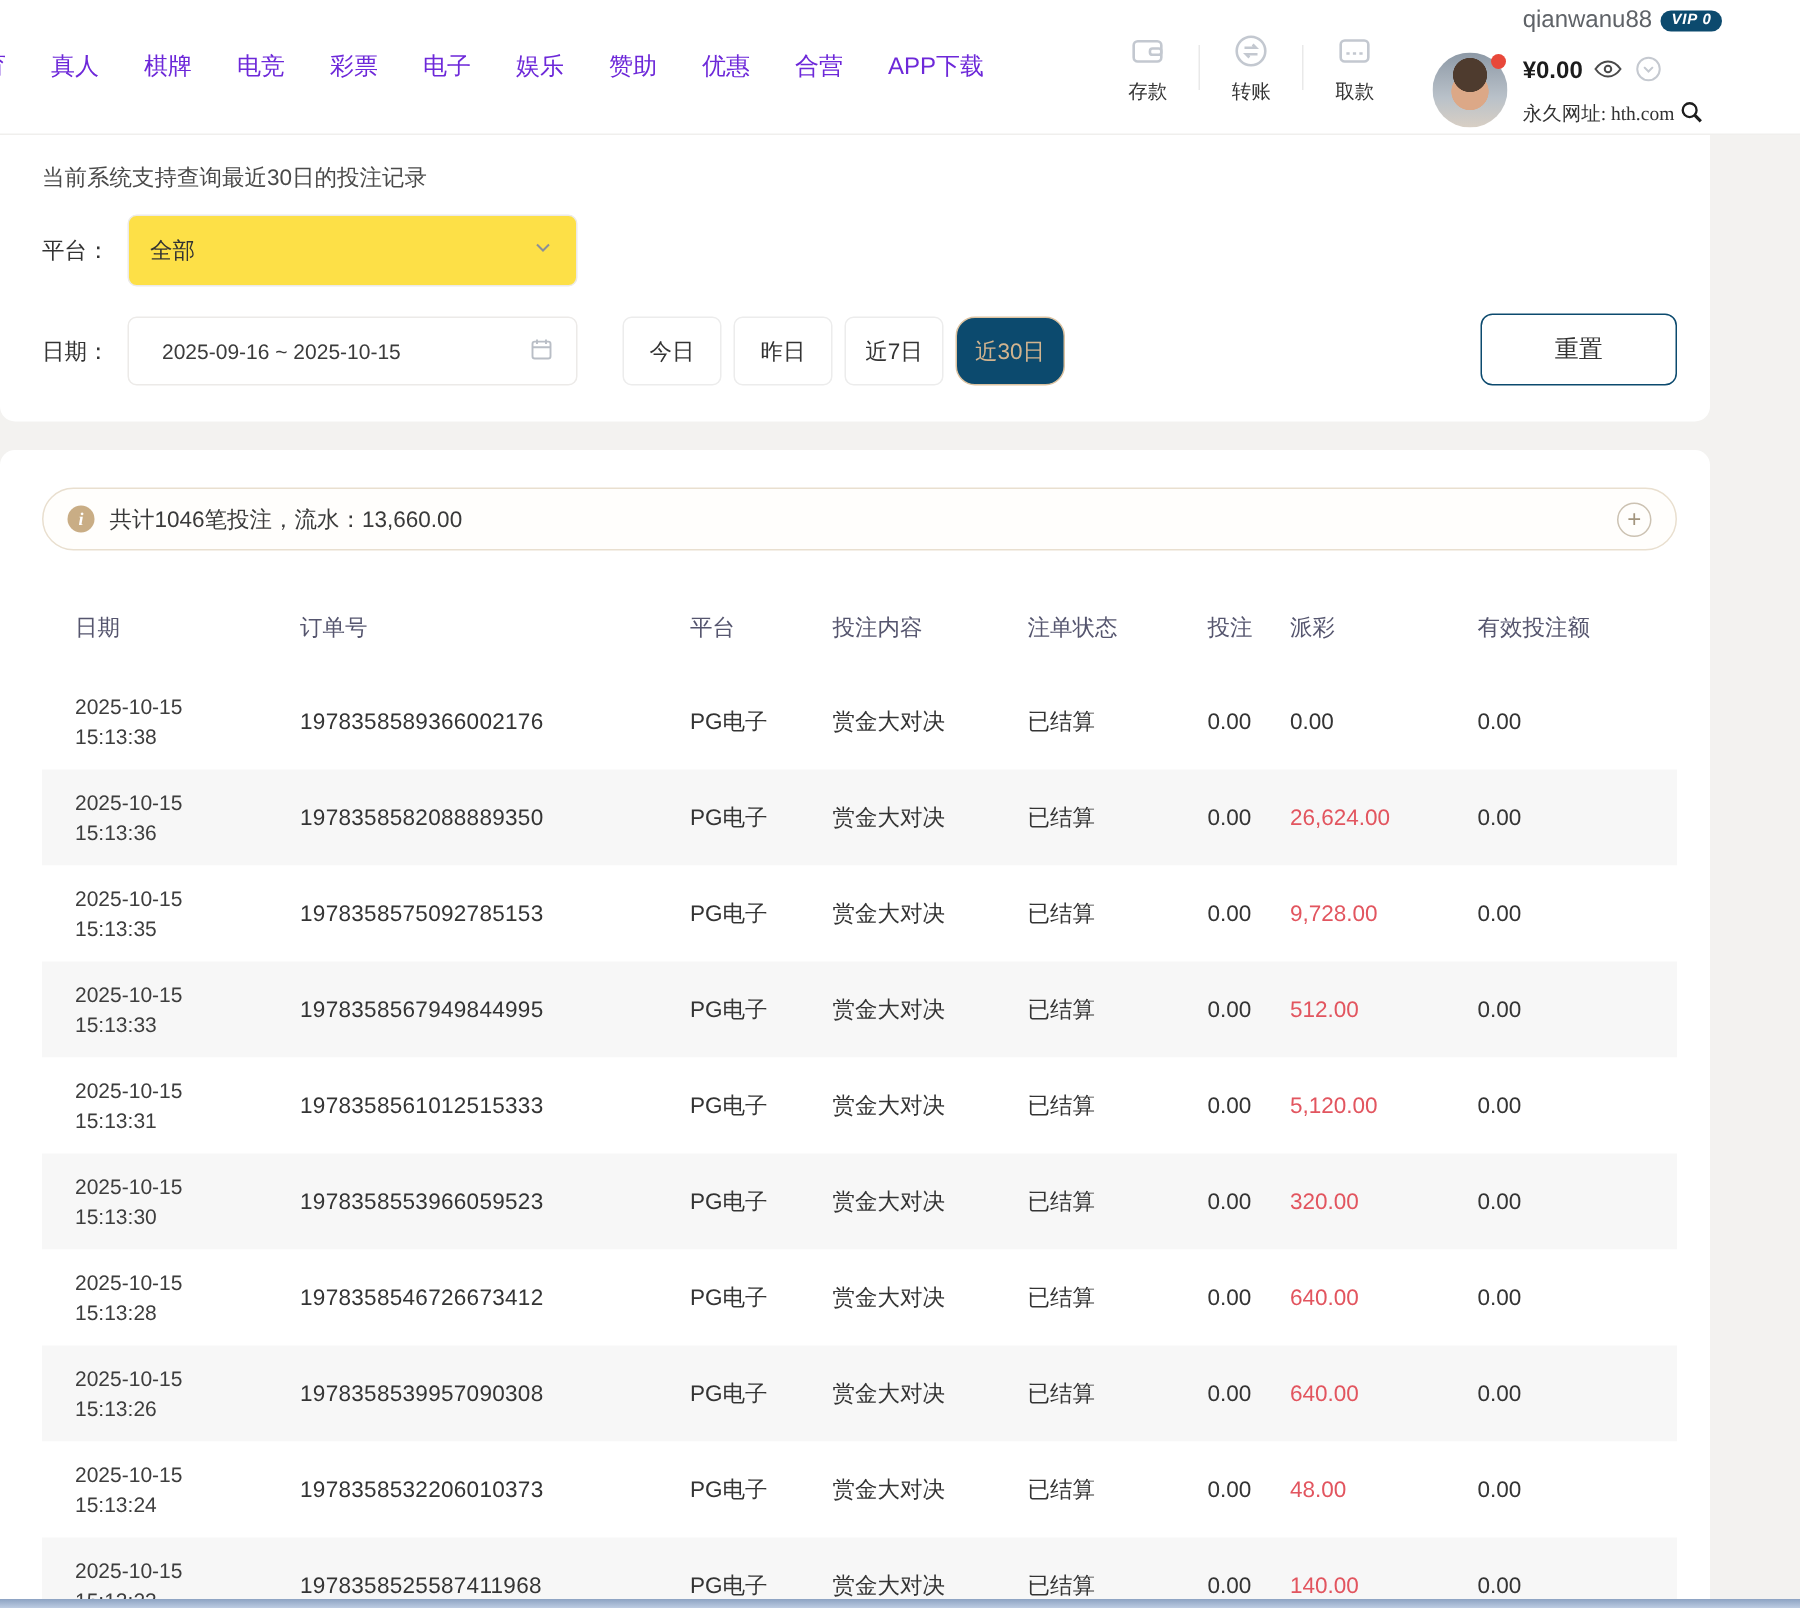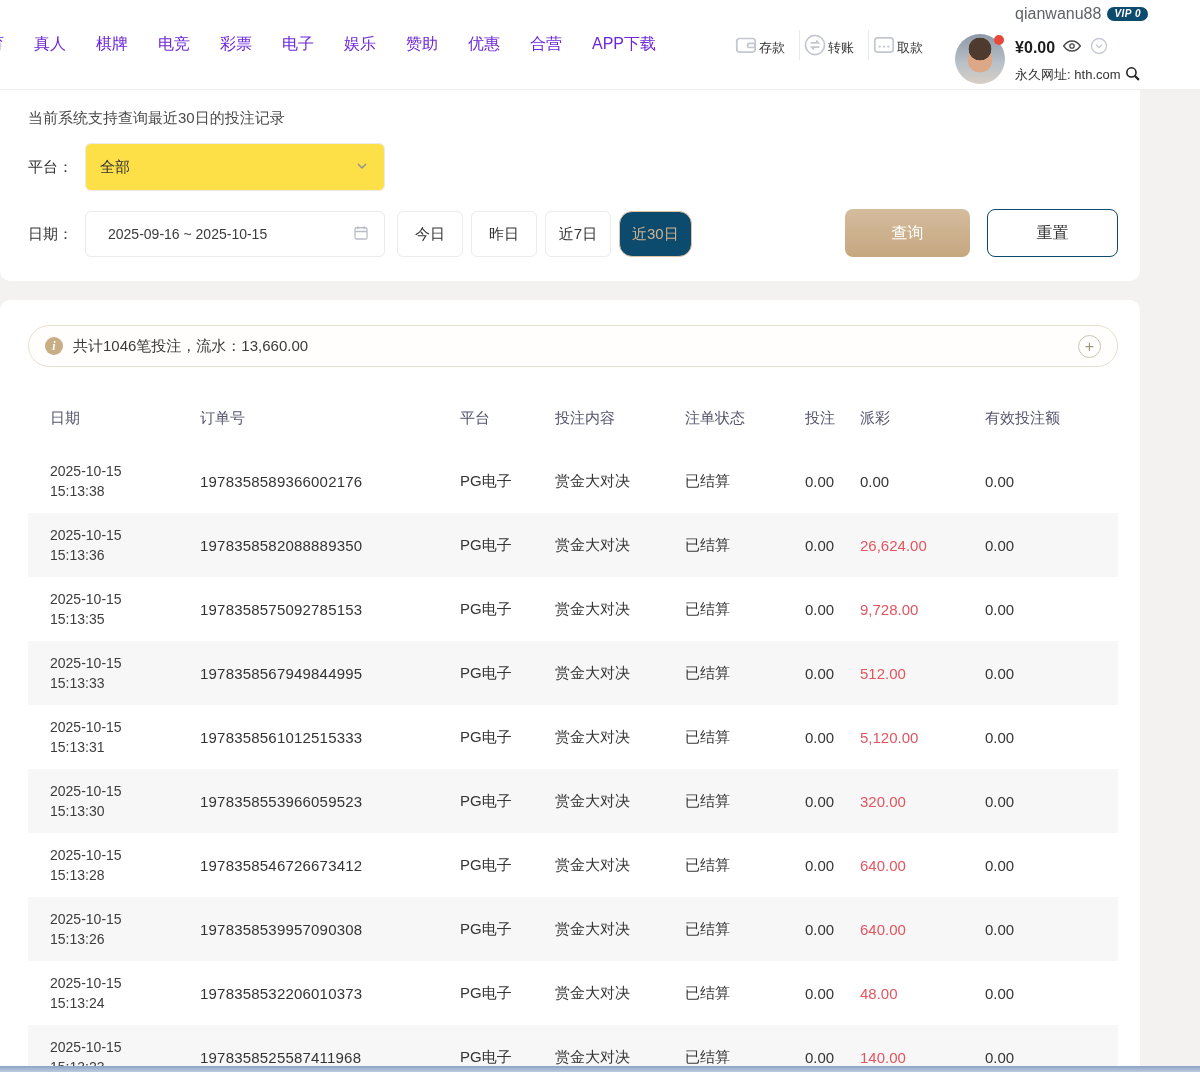--- a/index.html
+++ b/index.html
@@ -13,21 +13,21 @@
   
   .header {
     position:absolute; top:0; left:0; width:1200px; height:90px;
     background:#fff;
     display:flex; align-items:center;
     border-bottom:1px solid #f0efed;
   }
   .nav { display:flex; align-items:center; gap:30px; margin-left:-12px; white-space:nowrap; }
   .nav-item { font-size:16px; color:#6d28d9; cursor:pointer; }
   .header-right { position:absolute; right:52px; top:0; height:90px; display:flex; align-items:center; }
-  .action { display:flex; flex-direction:row; align-items:center; width:64px; cursor:pointer; }
+  .action { display:flex; flex-direction:column; align-items:center; width:64px; cursor:pointer; }
   .action svg { display:block; }
   .action-label { font-size:13px; color:#333; margin-top:5px; }
   .vdiv { width:1px; height:30px; background:#e9e9e9; margin:0 2px; }
   .user-block { display:flex; align-items:flex-end; margin-left:20px; }
   .avatar-wrap { position:relative; width:50px; height:50px; margin-top:4px; }
   .avatar {
     width:50px; height:50px; border-radius:50%;
     background:
       radial-gradient(circle at 50% 30%, #4e3b2e 0 26%, transparent 27%),
       radial-gradient(circle at 50% 52%, #dca887 0 34%, transparent 35%),
@@ -37,41 +37,41 @@
   .red-dot { position:absolute; top:1px; right:1px; width:10px; height:10px; border-radius:50%; background:#e8483a; }
   .user-info { margin-left:10px; line-height:1; }
   .user-line1 { display:flex; align-items:center; gap:6px; }
   .username { font-size:16px; color:#5f6368; }
   .vip-badge {
     background:#0c4a6e; color:#fff; font-size:10px; font-weight:bold; font-style:italic;
     border-radius:8px; padding:2px 7px; letter-spacing:.5px;
   }
   .user-line2 { display:flex; align-items:center; gap:7px; margin-top:14px; }
   .balance { font-size:16px; font-weight:bold; color:#1c1c1c; }
-  .user-line3 { display:flex; align-items:center; gap:3px; margin-top:6px; font-size:13px; color:#333; }
+  .user-line3 { display:flex; align-items:center; gap:3px; margin-top:6px; font-size:13px; color:#333;font-family:Liberation Serif, serif; }
   
   .filter-card {
     position:absolute; top:90px; left:0; width:1140px; height:191px;
     background:#fff; border-radius:0 0 10px 10px;
   }
   .notice { position:absolute; top:19px; left:28px; font-size:15px; color:#4a4a4a; }
   .frow-label { font-size:15px; color:#333; }
   .platform-row { position:absolute; top:53px; left:28px; display:flex; align-items:center; }
   .select-box {
     width:300px; height:48px; margin-left:12px; border:1px solid #eceae8; border-radius:6px;
     display:flex; align-items:center; justify-content:space-between;
     padding:0 14px; font-size:15px; color:#333; cursor:pointer; background:#fde047;
   }
   .date-row { position:absolute; top:121px; left:28px; display:flex; align-items:center; }
   .date-box {
     width:300px; height:46px; margin-left:12px; border:1px solid #eceae8; border-radius:6px;
     display:flex; align-items:center; justify-content:space-between;
     padding:0 14px; font-size:14px; color:#3b3b3b; cursor:pointer; background:#fff;
   }
-  .quick-group { position:absolute; top:121px; left:397px; display:flex; gap:8px; }
+  .quick-group { position:absolute; top:121px; left:415px; display:flex; gap:8px; }
   .quick-btn {
     min-width:66px; height:46px; padding:0 12px; background:#fff;
     border:1px solid #ececec; border-radius:6px;
     font-size:15px; color:#333; display:flex; align-items:center; justify-content:center; cursor:pointer;
   }
   .quick-btn.active { color:#d2b48f; border-color:#ddc3a1; background:#0c4a6e;border-radius:13px; }
   .query-btn {
     position:absolute; top:119px; left:845px; width:125px; height:48px;
     background:linear-gradient(180deg,#d4bc9e,#c6a77f); border:none; border-radius:8px;
     color:#fff; font-size:16px; cursor:pointer;
@@ -239,21 +239,20 @@
     </div>
   </div>
 
   <div class="quick-group">
     <button class="quick-btn">今日</button>
     <button class="quick-btn">昨日</button>
     <button class="quick-btn">近7日</button>
     <button class="quick-btn active">近30日</button>
   </div>
 
-  <button class="query-btn">查询</button>
   <button class="reset-btn">重置</button>
 </div>
 
 <div class="table-card">
   <div class="summary-bar">
     <span class="info-icon">i</span>
     <span class="summary-text">共计1046笔投注，流水：13,660.00</span>
     <span class="plus-icon">+</span>
   </div>
 

